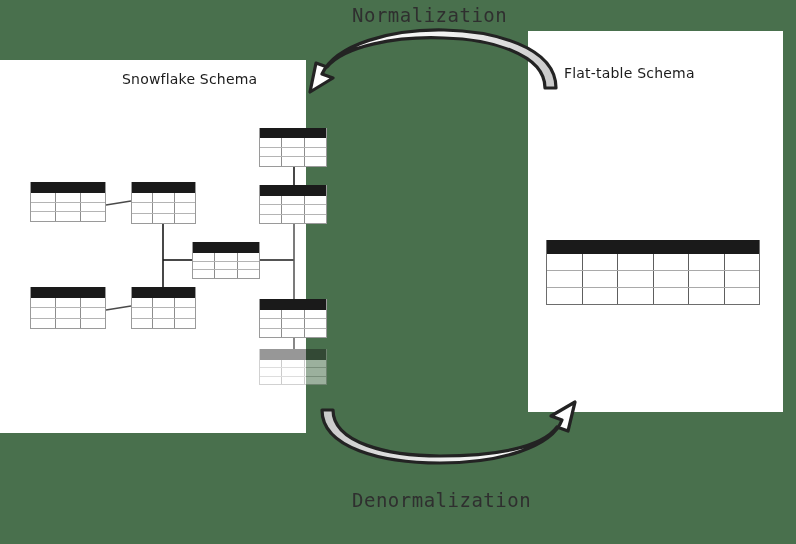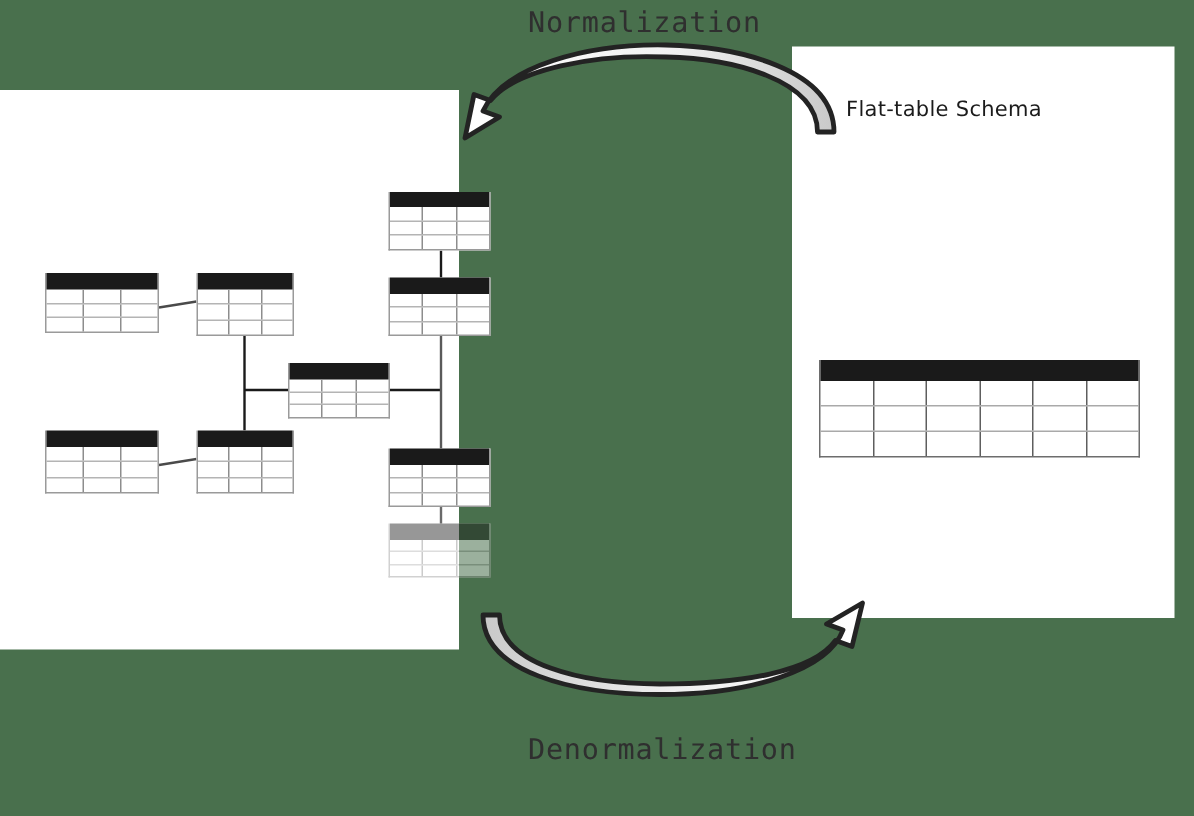--- a/index.html
+++ b/index.html
@@ -435,20 +435,21 @@
                L 551 416
                L 575 402
                L 568 431
                L 557 427
                C 542 448, 494 456, 440 456
                C 388 456, 333 443, 333 410
                Z" fill="url(#gradBot)" stroke="#232323" stroke-width="3.2" stroke-linejoin="round"></path>
     </g>
   </svg>
 
+  <div class="panel-caption" id="caption-left">Snowflake Schema</div>
 
   <div class="panel-caption" id="caption-right">Flat-table Schema</div>
 
   <div class="arrow-label" id="label-normalization">Normalization</div>
 
   <div class="arrow-label" id="label-denormalization">Denormalization</div>
 
 </div>
 
 </body></html>

